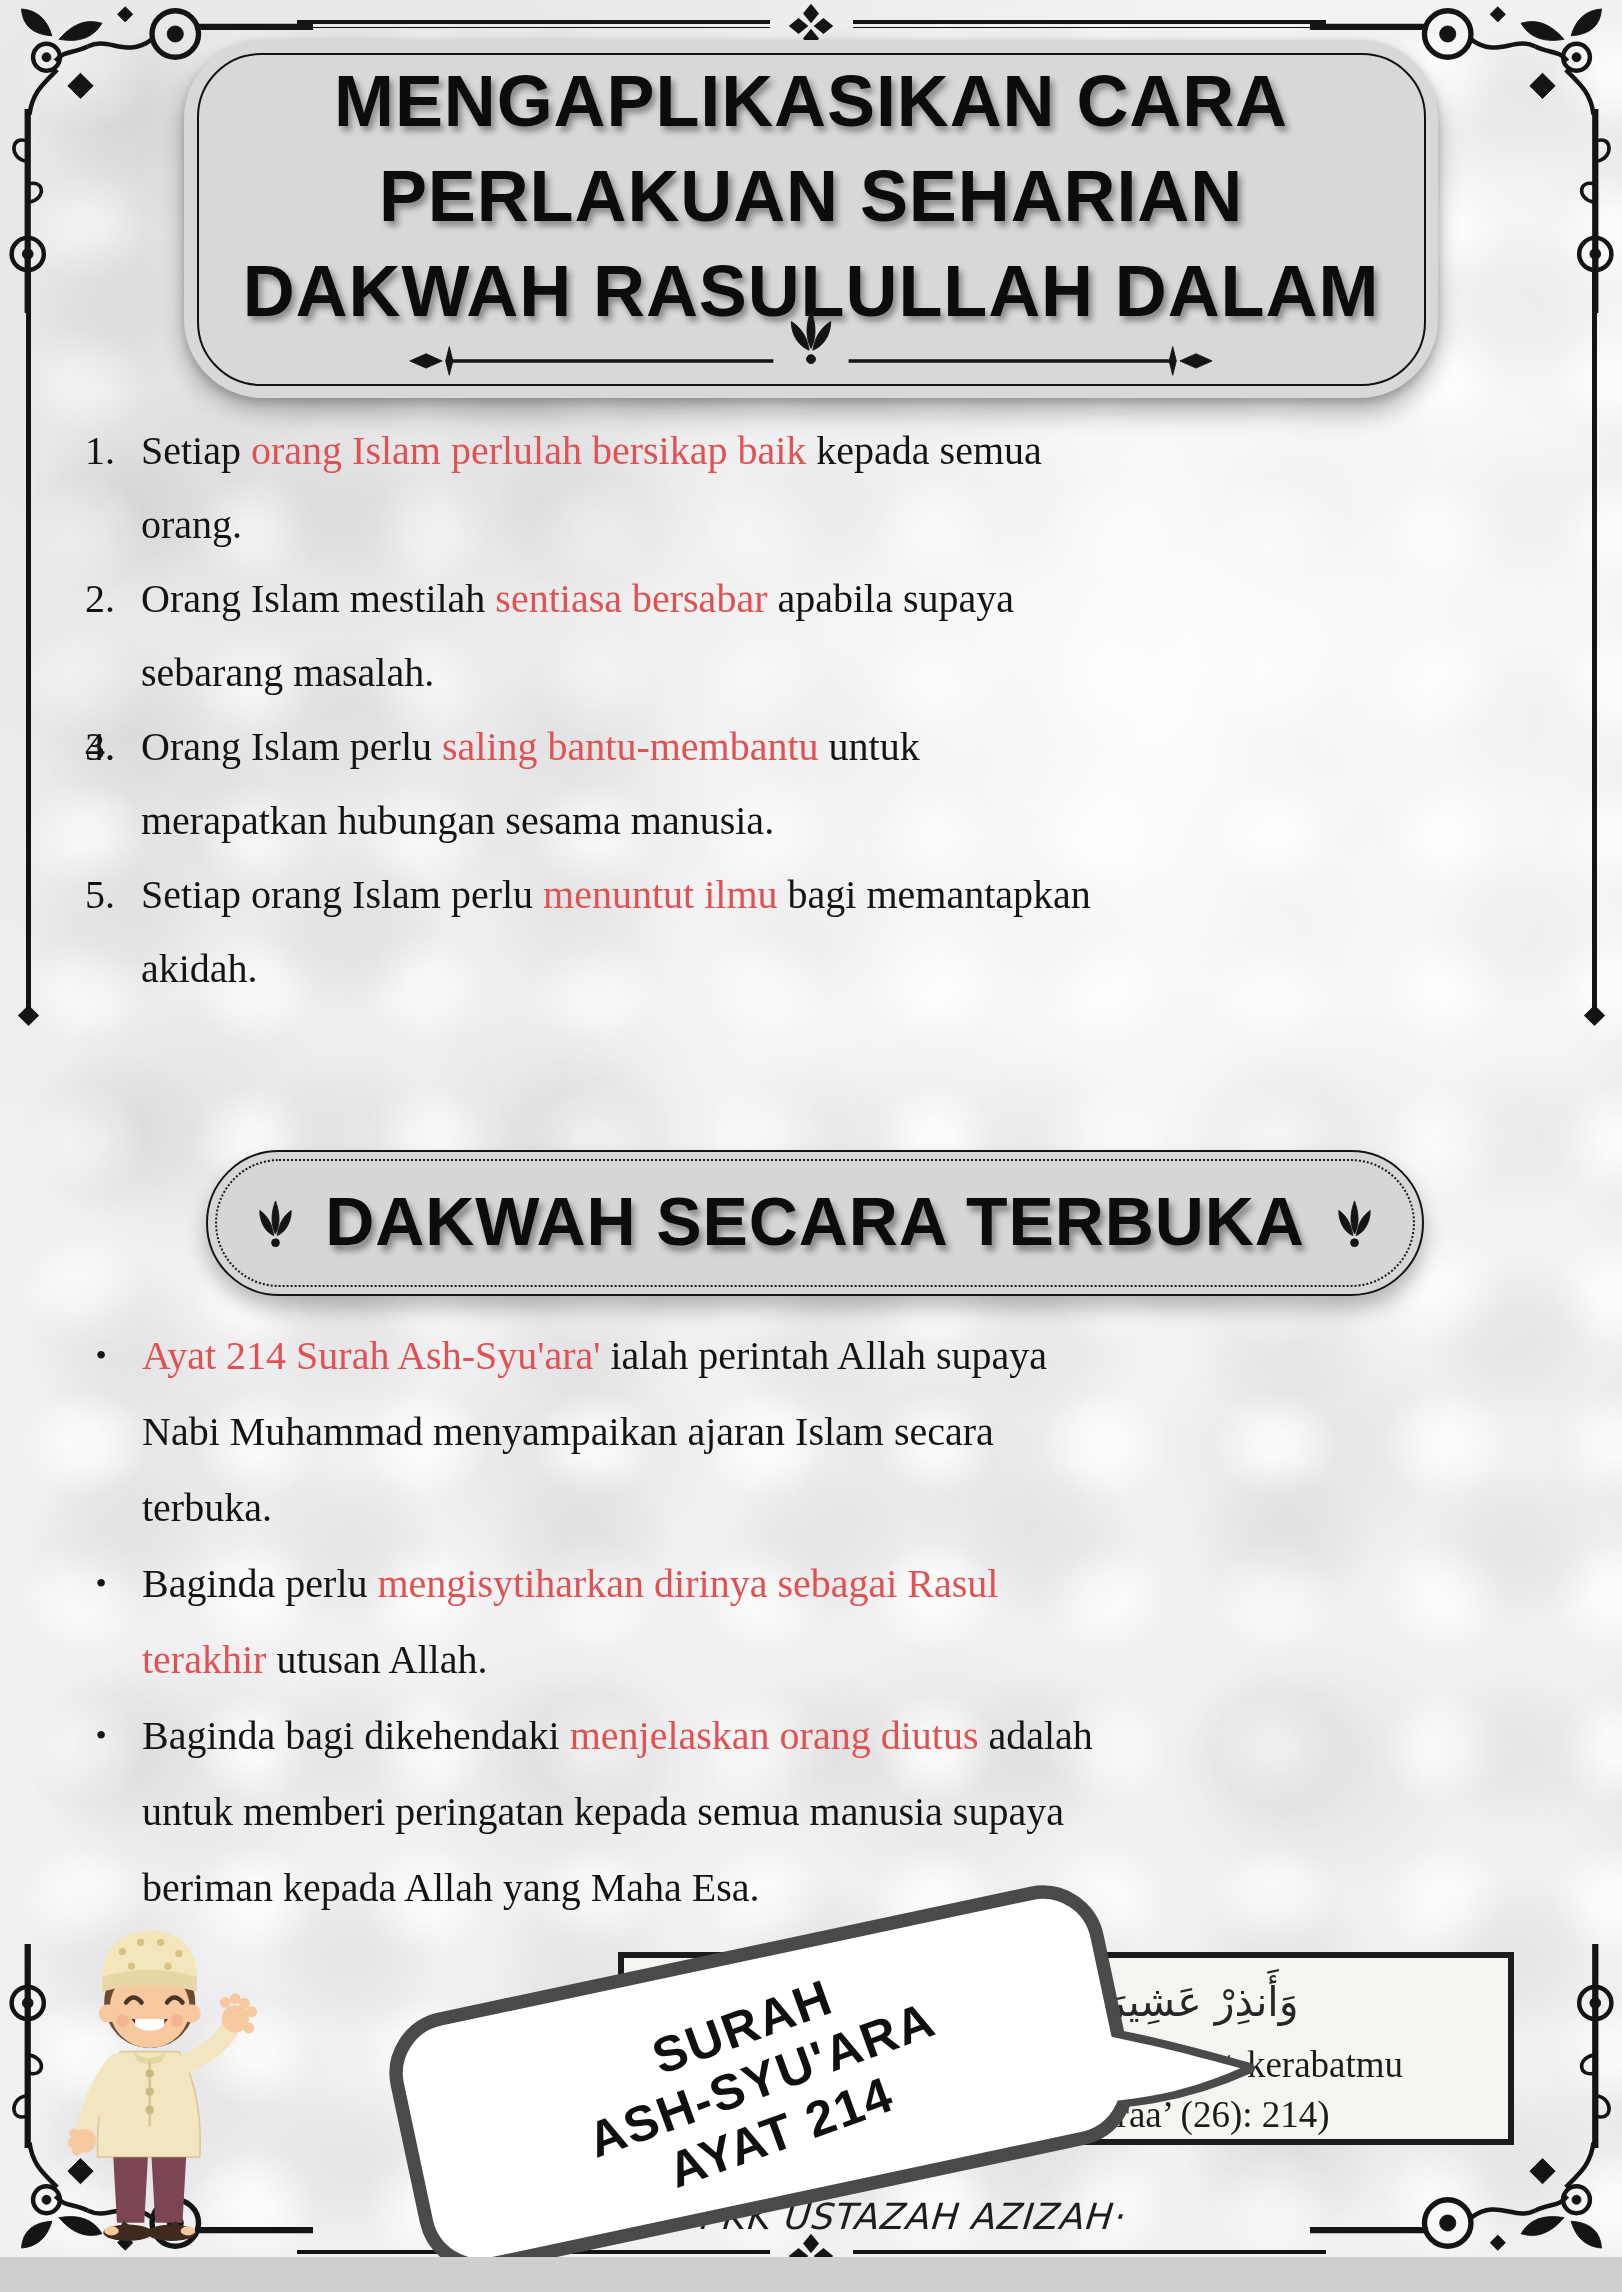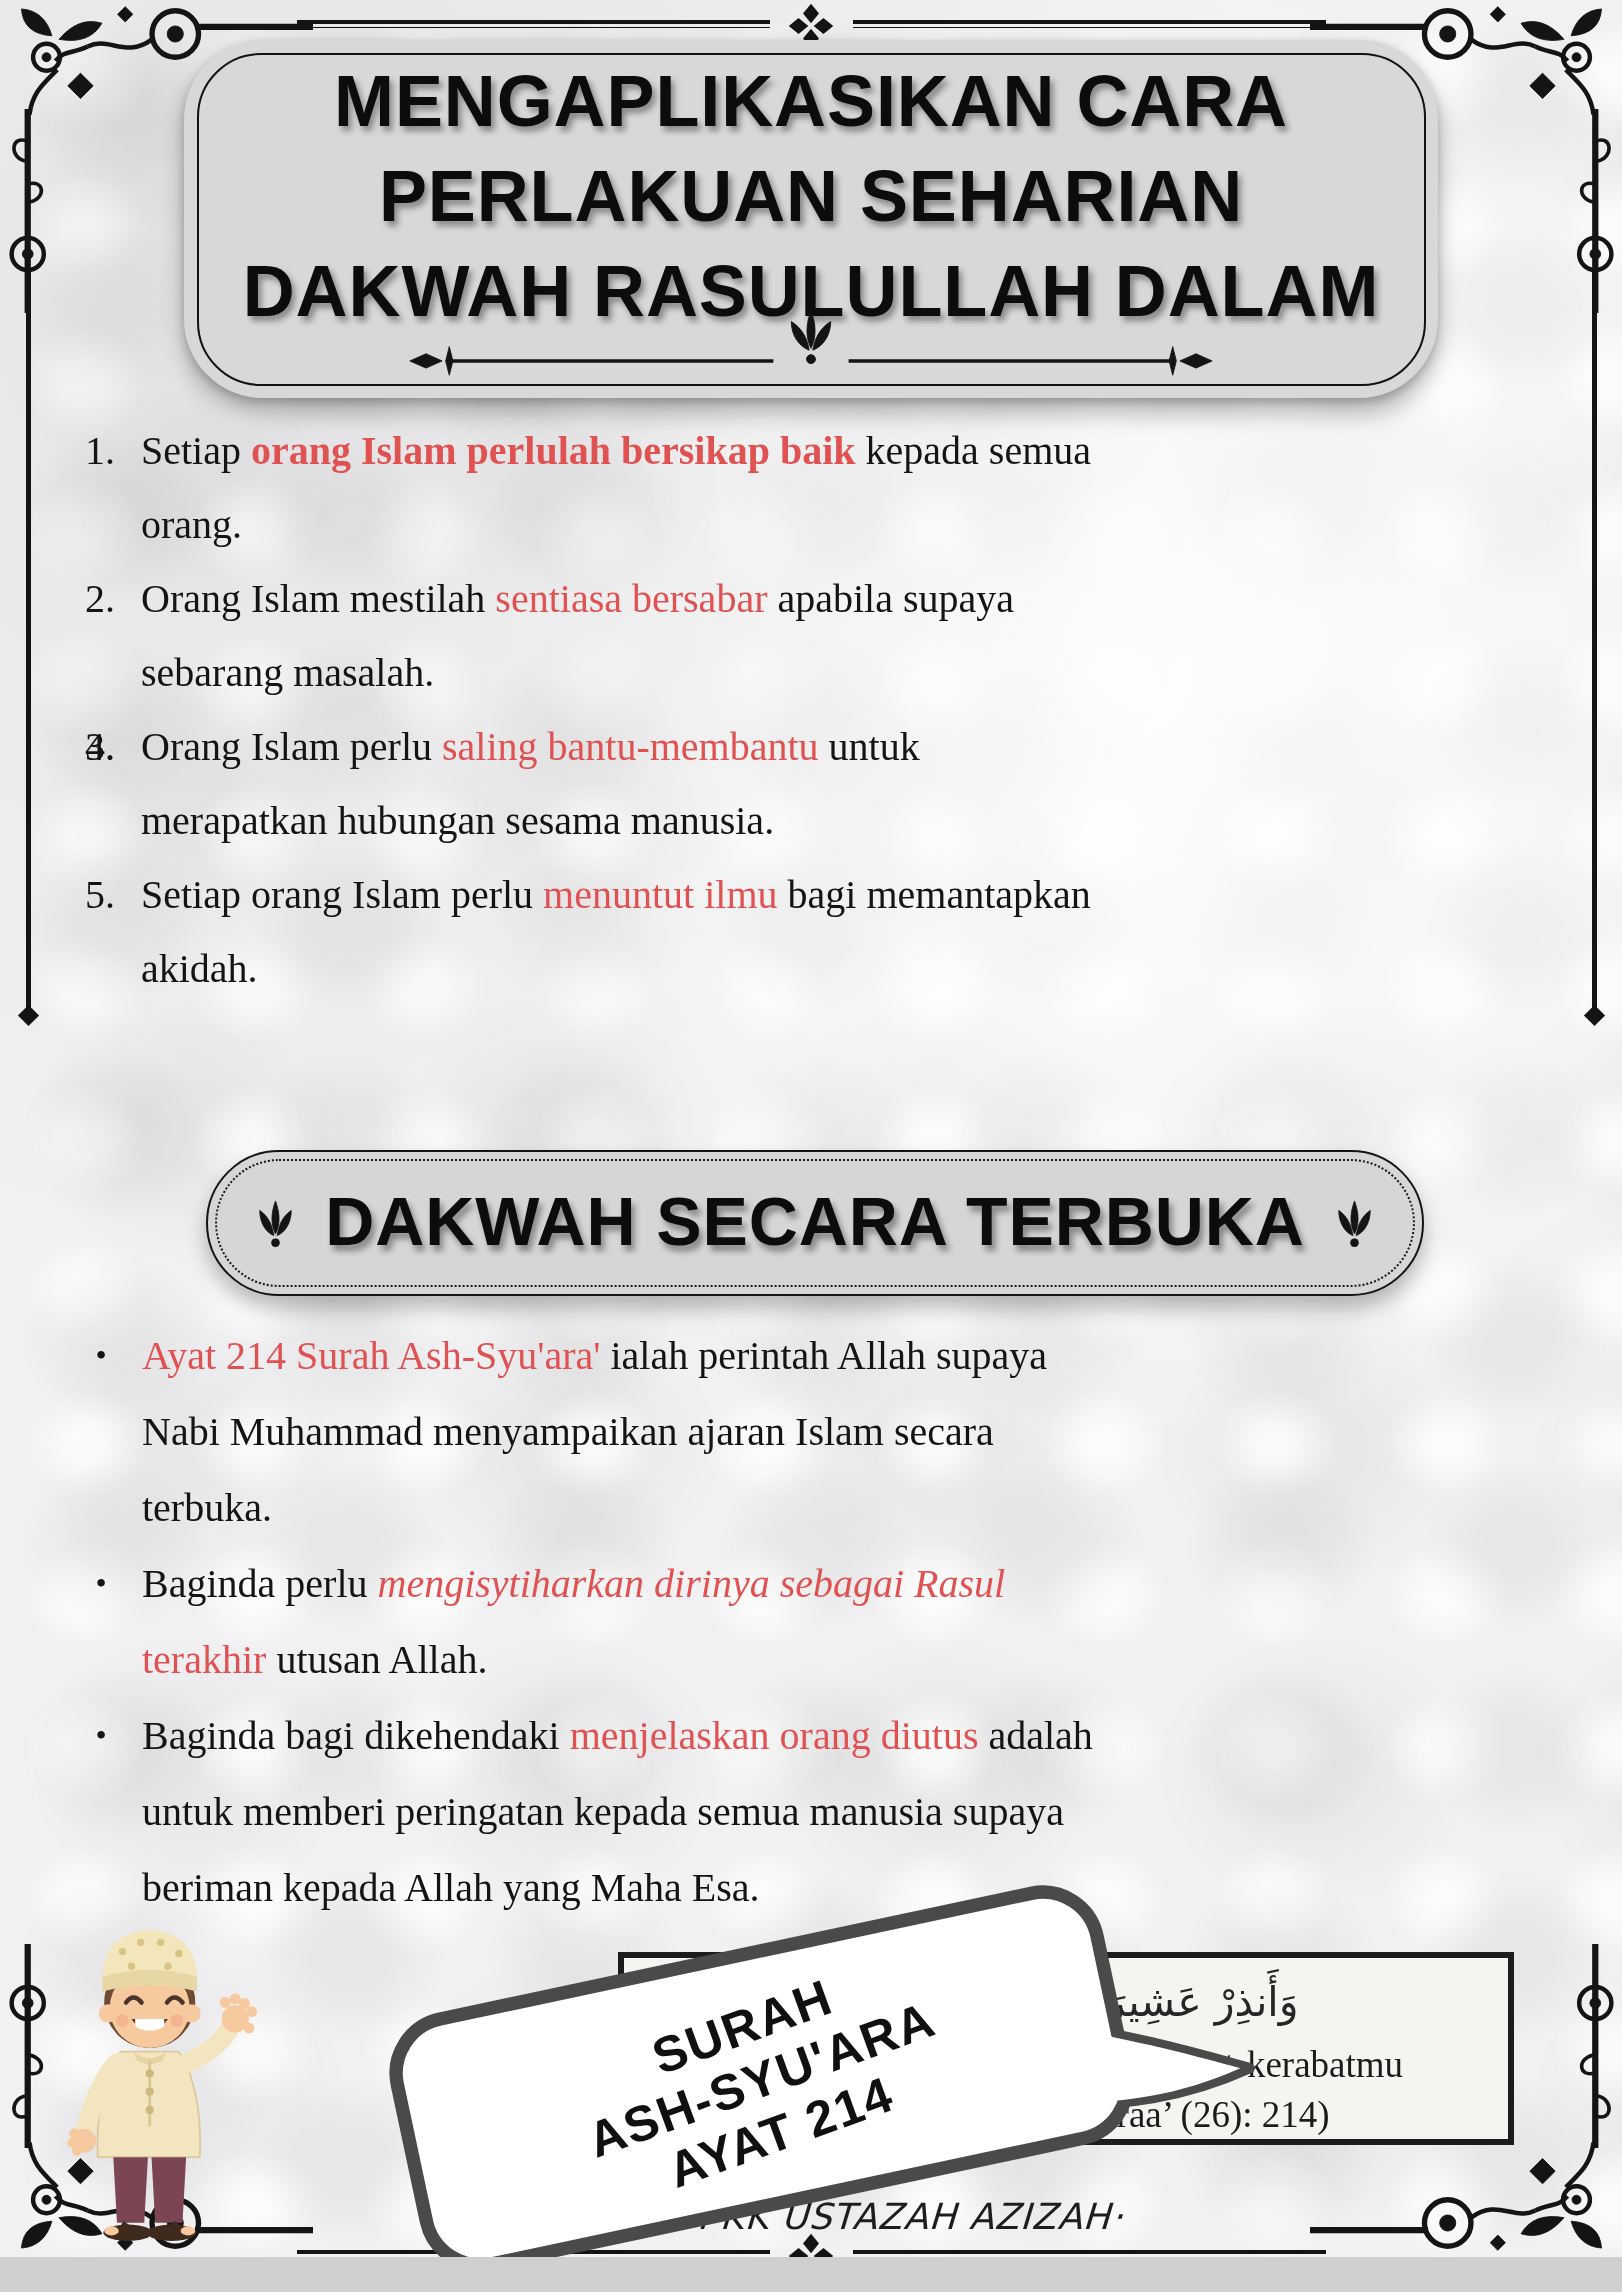--- a/index.html
+++ b/index.html
@@ -231,21 +231,21 @@
       <path d="M470,2 C464,18 464,32 470,44 C476,32 476,18 470,2 Z"></path>
       <path d="M448,14 C448,30 457,42 468,46 C466,34 461,22 448,14 Z"></path>
       <path d="M492,14 C492,30 483,42 472,46 C474,34 479,22 492,14 Z"></path>
       <circle cx="470" cy="56" r="5"></circle>
     </svg>
   </div>
 
   <div class="num-list">
     <div class="num-item">
       <span class="marker">1.</span>
-      <span><span>Setiap </span><span style="color: rgb(224, 82, 82); font-weight: bold;">orang Islam perlulah bersikap baik</span><span> kepada semua</span><br><span>orang.</span></span>
+      <span><span>Setiap </span><span style="color: rgb(224, 82, 82);">orang Islam perlulah bersikap baik</span><span> kepada semua</span><br><span>orang.</span></span>
     </div>
     <div class="num-item">
       <span class="marker">2.</span>
       <span><span>Orang Islam mestilah </span><span style="color: rgb(224, 82, 82);">sentiasa bersabar</span><span> apabila supaya</span><br><span>sebarang masalah.</span></span>
     </div>
     <div class="num-item">
       <span class="marker">3.</span>
     </div>
     <div class="num-item">
       <span class="marker">4.</span>
@@ -274,21 +274,21 @@
     </svg>
   </div>
 
   <div class="bullet-list">
     <div class="bullet-item">
       <span class="dot">•</span>
       <span><span style="color: rgb(224, 82, 82);">Ayat 214 Surah Ash-Syu'ara'</span><span> ialah perintah Allah supaya</span><br><span>Nabi Muhammad menyampaikan ajaran Islam secara</span><br><span>terbuka.</span></span>
     </div>
     <div class="bullet-item">
       <span class="dot">•</span>
-      <span><span>Baginda perlu </span><span style="color: rgb(224, 82, 82); font-style: italic;">mengisytiharkan dirinya sebagai Rasul</span><br><span style="color: rgb(224, 82, 82);">terakhir</span><span> utusan Allah.</span></span>
+      <span><span>Baginda perlu </span><span style="color: rgb(224, 82, 82);">mengisytiharkan dirinya sebagai Rasul</span><br><span style="color: rgb(224, 82, 82);">terakhir</span><span> utusan Allah.</span></span>
     </div>
     <div class="bullet-item">
       <span class="dot">•</span>
       <span><span>Baginda bagi dikehendaki </span><span style="color: rgb(224, 82, 82);">menjelaskan orang diutus</span><span> adalah</span><br><span>untuk memberi peringatan kepada semua manusia supaya</span><br><span>beriman kepada Allah yang Maha Esa.</span></span>
     </div>
   </div>
 
   <svg class="boy" width="220" height="333" viewBox="0 0 240 366">
 
     <circle cx="112" cy="94" r="50" fill="#6f4a33"></circle>

